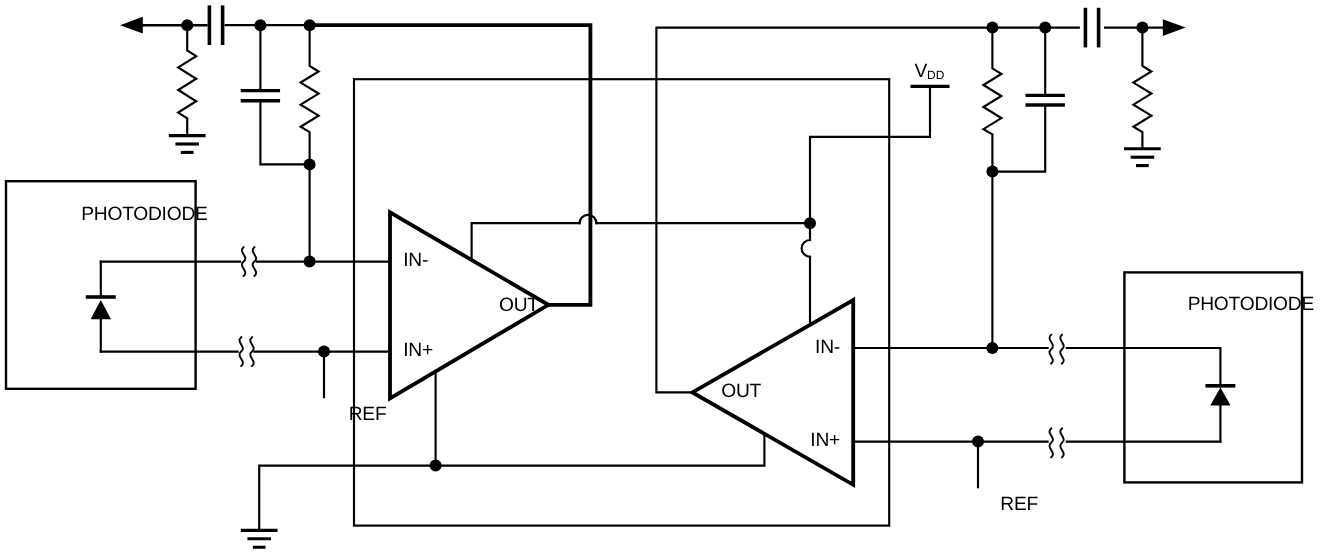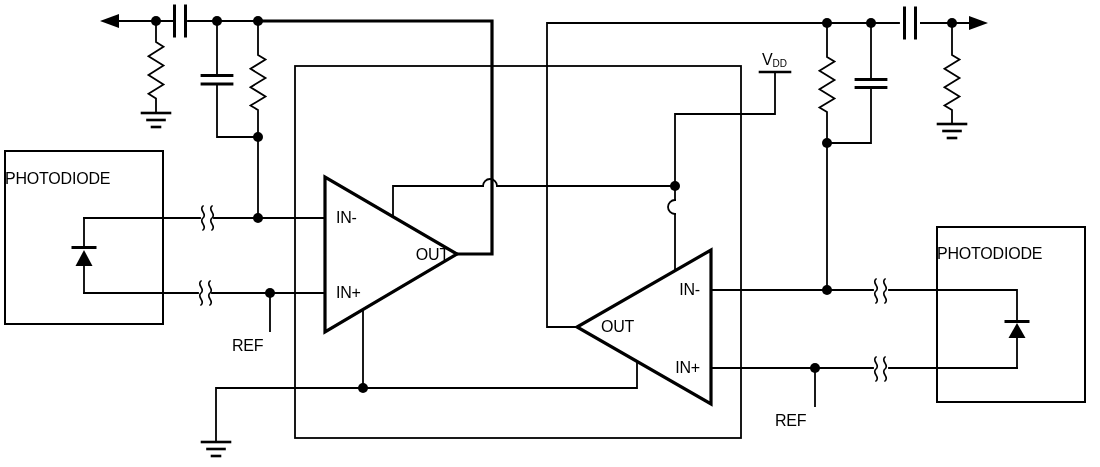--- a/index.html
+++ b/index.html
@@ -3,21 +3,21 @@
 <meta charset="utf-8">
 <style>
   html,body{margin:0;padding:0;background:#ffffff;}
   .stage{
     position:relative;width:1100px;height:467px;background:#ffffff;
     font-family:"Liberation Sans", sans-serif;color:#000;overflow:hidden;
   }
   .stage svg{position:absolute;left:0;top:0;}
   .lbl{position:absolute;font-size:16px;line-height:16px;white-space:nowrap;
        letter-spacing:-0.2px;color:#000;}
-  .lbl.center{text-align:left;}
+  .lbl.center{text-align:right;margin-left:10px;}
   .lbl.right{text-align:right;}
   .chip-lbl{font-weight:bold;font-size:20px;line-height:20px;letter-spacing:1px;}
   .vdd-sub{font-size:10px;vertical-align:-2px;letter-spacing:0;text-align:right;}
 </style>
 </head>
 <body>
 
 <div class="stage">
 
   <svg width="1100" height="467" viewBox="0 0 1100 467" fill="none" stroke="#000" stroke-width="1.8" stroke-linecap="square">

